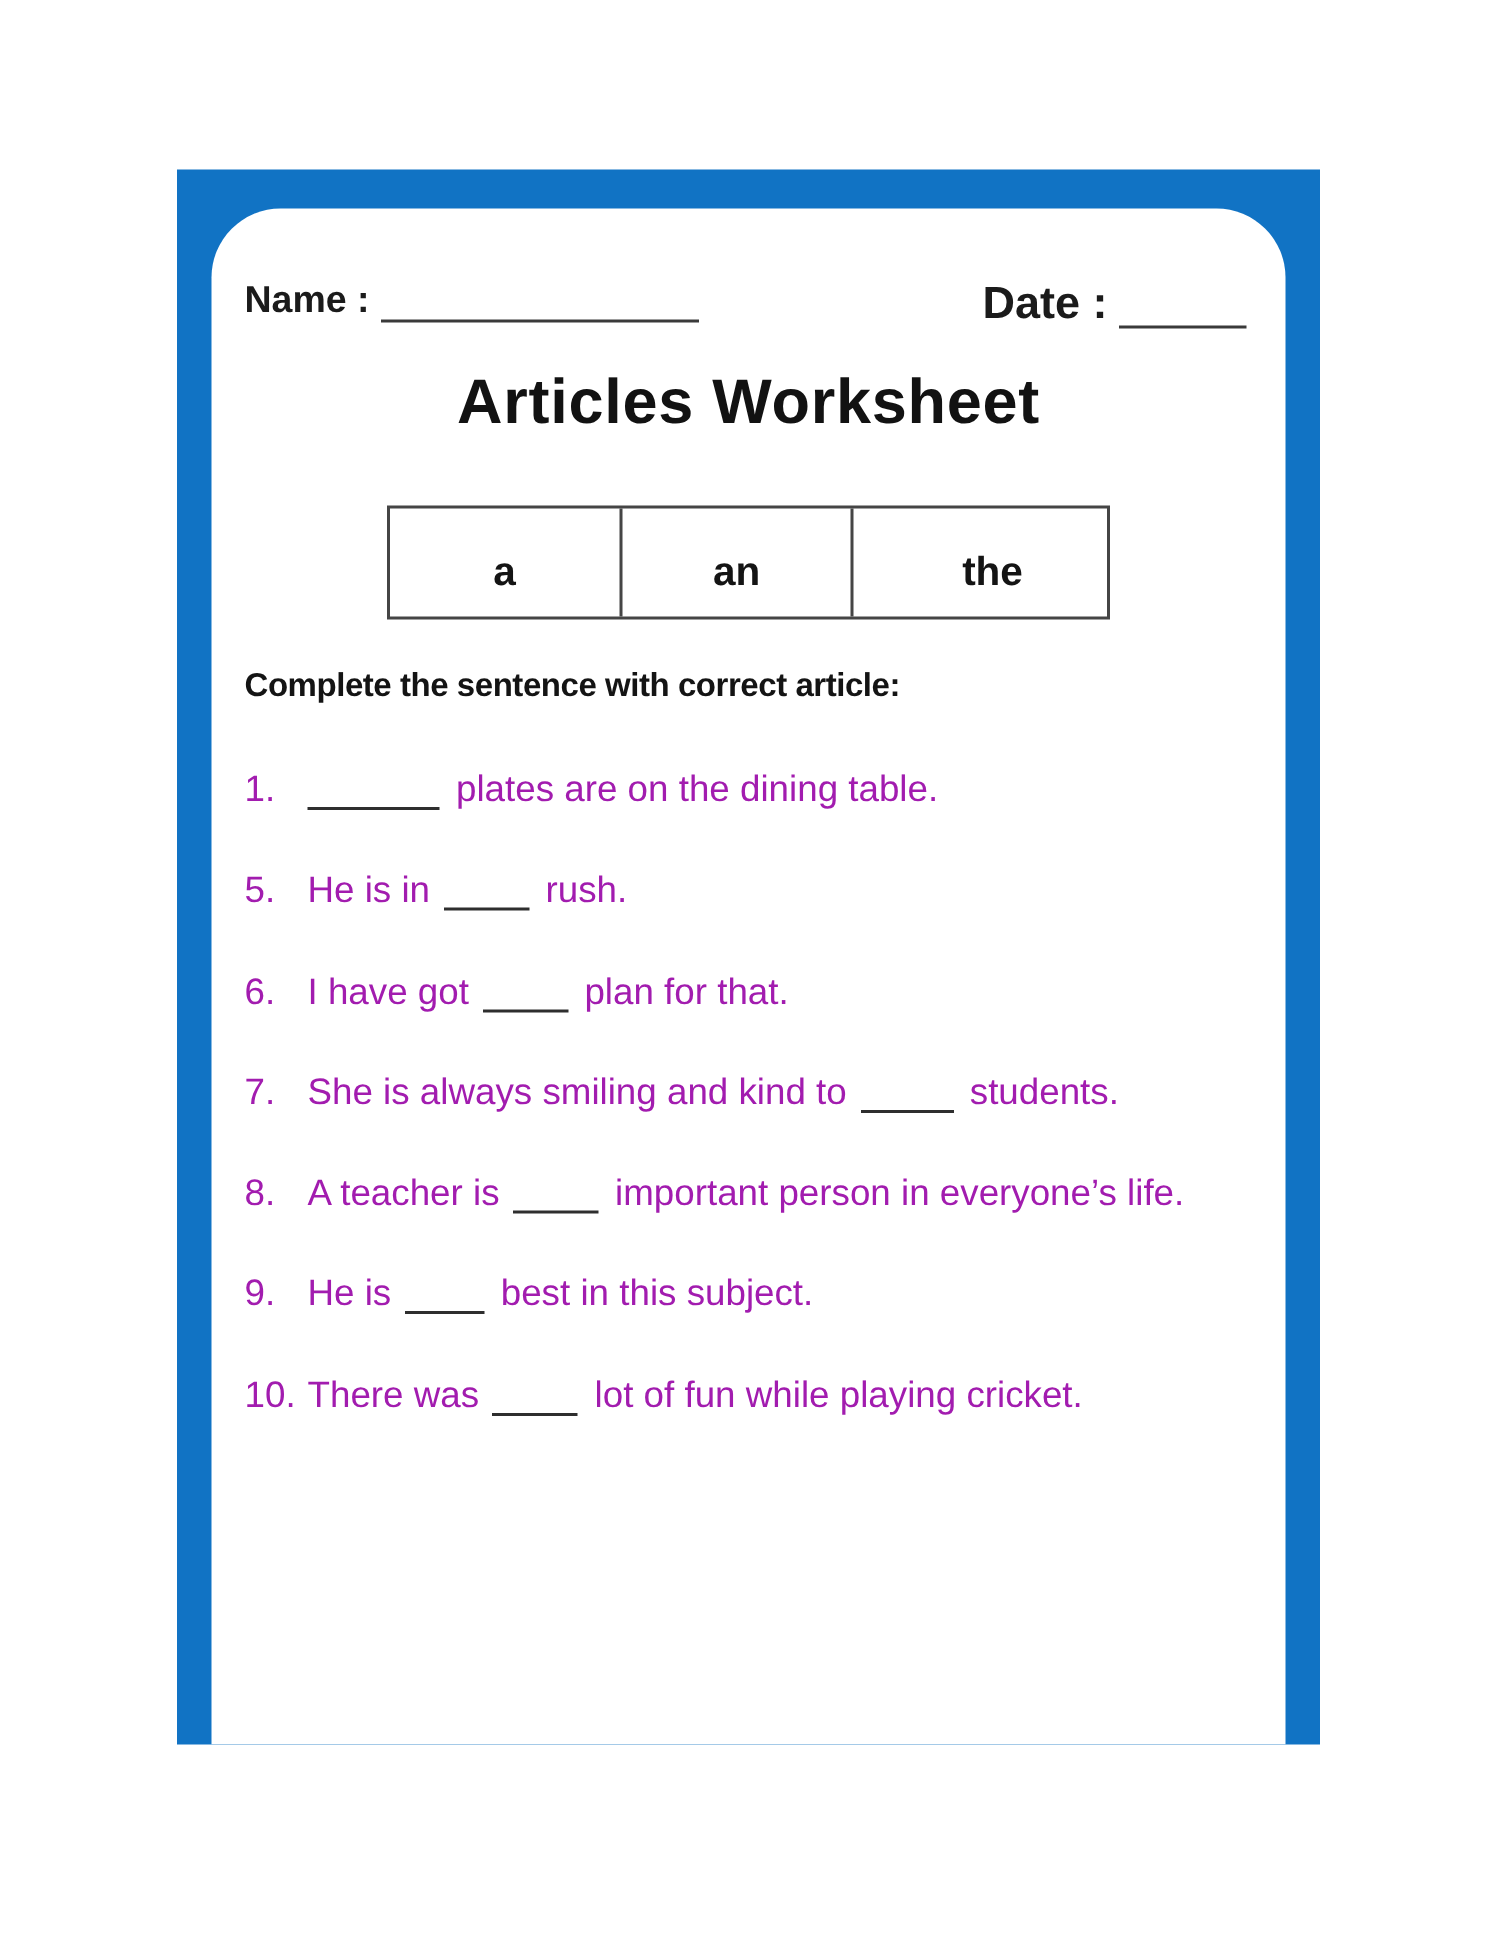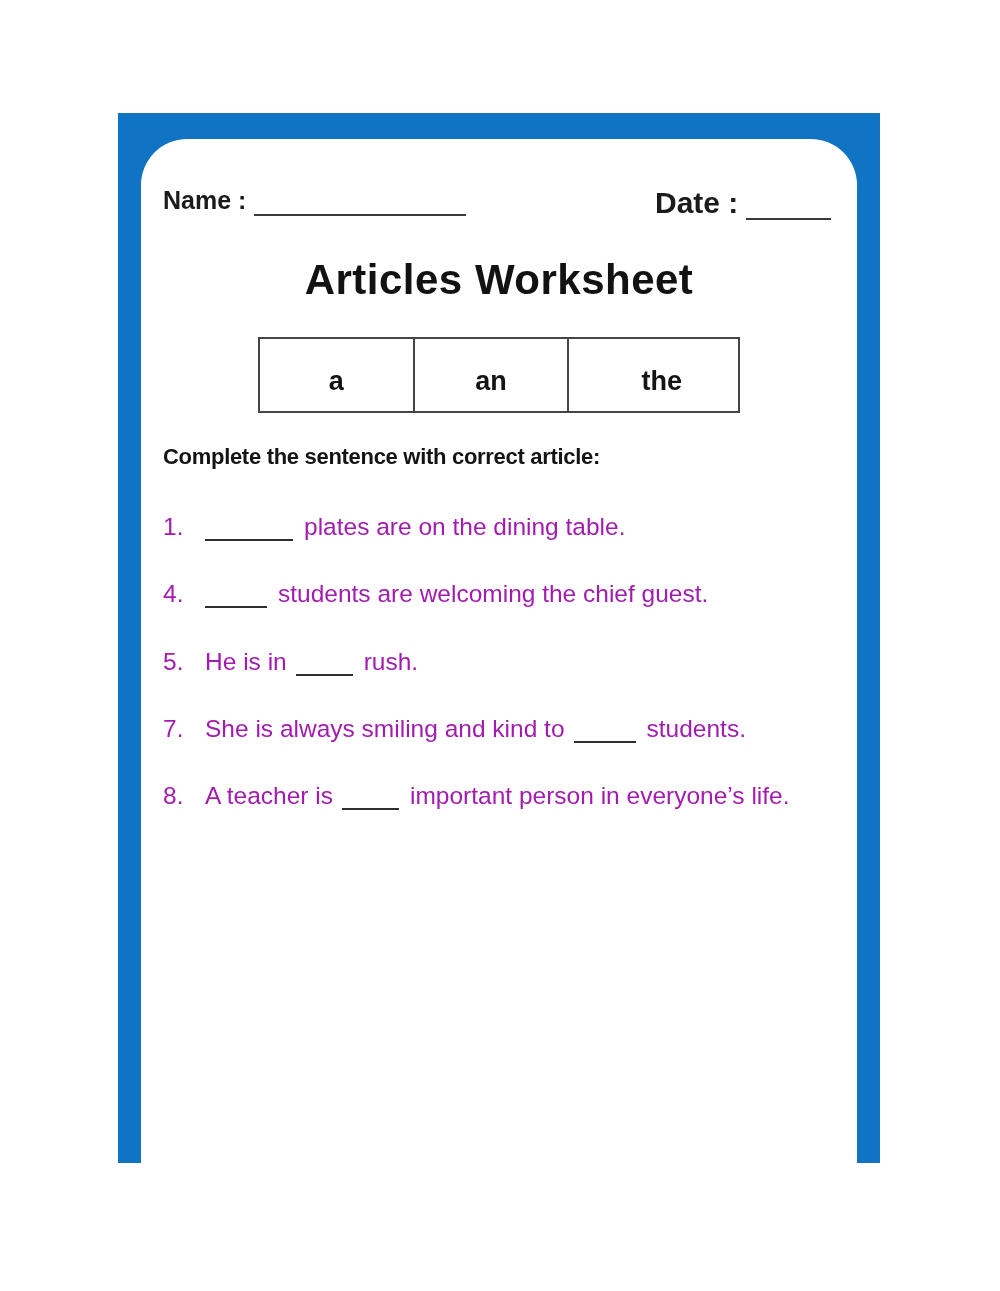--- a/index.html
+++ b/index.html
@@ -44,21 +44,21 @@
     display: inline-block;
     border-bottom: 2.5px solid #3a3a3a;
     height: 1em;
     vertical-align: -7px;
     margin-left: 8px;
   }
   .name-line { width: 212px; }
   .date-line { width: 85px; }
   
   .title {
-    position: absolute; left: 118px; top: 256px;
+    position: absolute; left: 118px; top: 244px;
     width: 762px; text-align: center;
     font-size: 42px; font-weight: 700; color: #121212;
     letter-spacing: 0.5px;
   }
   
   .articles-table {
     position: absolute; left: 258px; top: 337px;
     width: 482px; height: 76px;
     display: flex;
     border: 2px solid #454545;
@@ -124,25 +124,31 @@
     <div class="articles-cell">the</div>
   </div>
 
   <div class="instruction">Complete the sentence with correct article:</div>
 
   <div class="sentence-list">
       <div class="item">
     <span class="item-number">1.</span><span class="answer-blank" style="width: 88px;"></span><span class="item-post">plates are on the dining table.</span>
   </div>
       <div class="item">
-    <span class="item-number">4.</span><span class="answer-blank" style="width: 62px;"></span><span class="item-post">students are welcoming the chief guest.</span>
+    <span class="item-number">5.</span><span class="item-pre">He is in</span><span class="answer-blank" style="width: 57px;"></span><span class="item-post">rush.</span>
   </div>
       <div class="item">
-    <span class="item-number">5.</span><span class="item-pre">He is in</span><span class="answer-blank" style="width: 57px;"></span><span class="item-post">rush.</span>
+    <span class="item-number">6.</span><span class="item-pre">I have got</span><span class="answer-blank" style="width: 57px;"></span><span class="item-post">plan for that.</span>
   </div>
       <div class="item">
     <span class="item-number">7.</span><span class="item-pre">She is always smiling and kind to</span><span class="answer-blank" style="width: 62px;"></span><span class="item-post">students.</span>
   </div>
       <div class="item">
     <span class="item-number">8.</span><span class="item-pre">A teacher is</span><span class="answer-blank" style="width: 57px;"></span><span class="item-post">important person in everyone’s life.</span>
   </div>
+      <div class="item">
+    <span class="item-number">9.</span><span class="item-pre">He is</span><span class="answer-blank" style="width: 53px;"></span><span class="item-post">best in this subject.</span>
+  </div>
+      <div class="item">
+    <span class="item-number">10.</span><span class="item-pre">There was</span><span class="answer-blank" style="width: 57px;"></span><span class="item-post">lot of fun while playing cricket.</span>
+  </div>
     </div>
 </div>
 
 </body></html>

